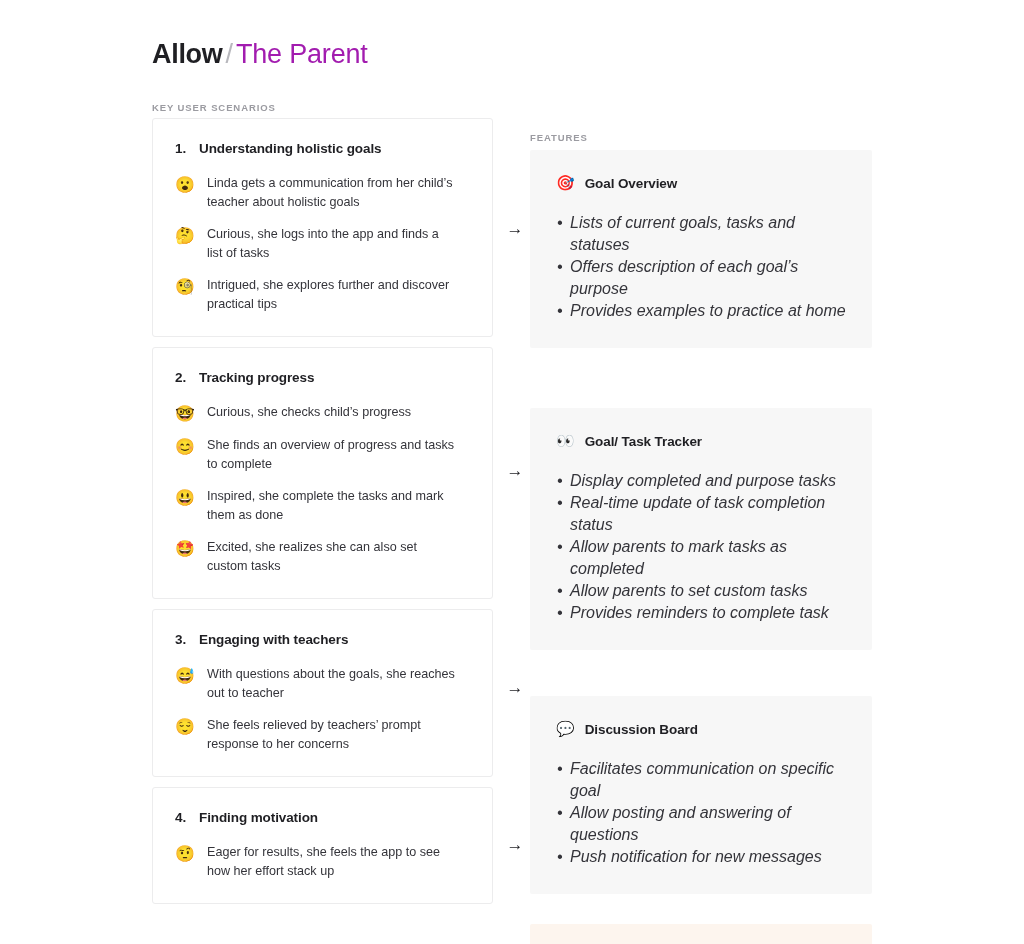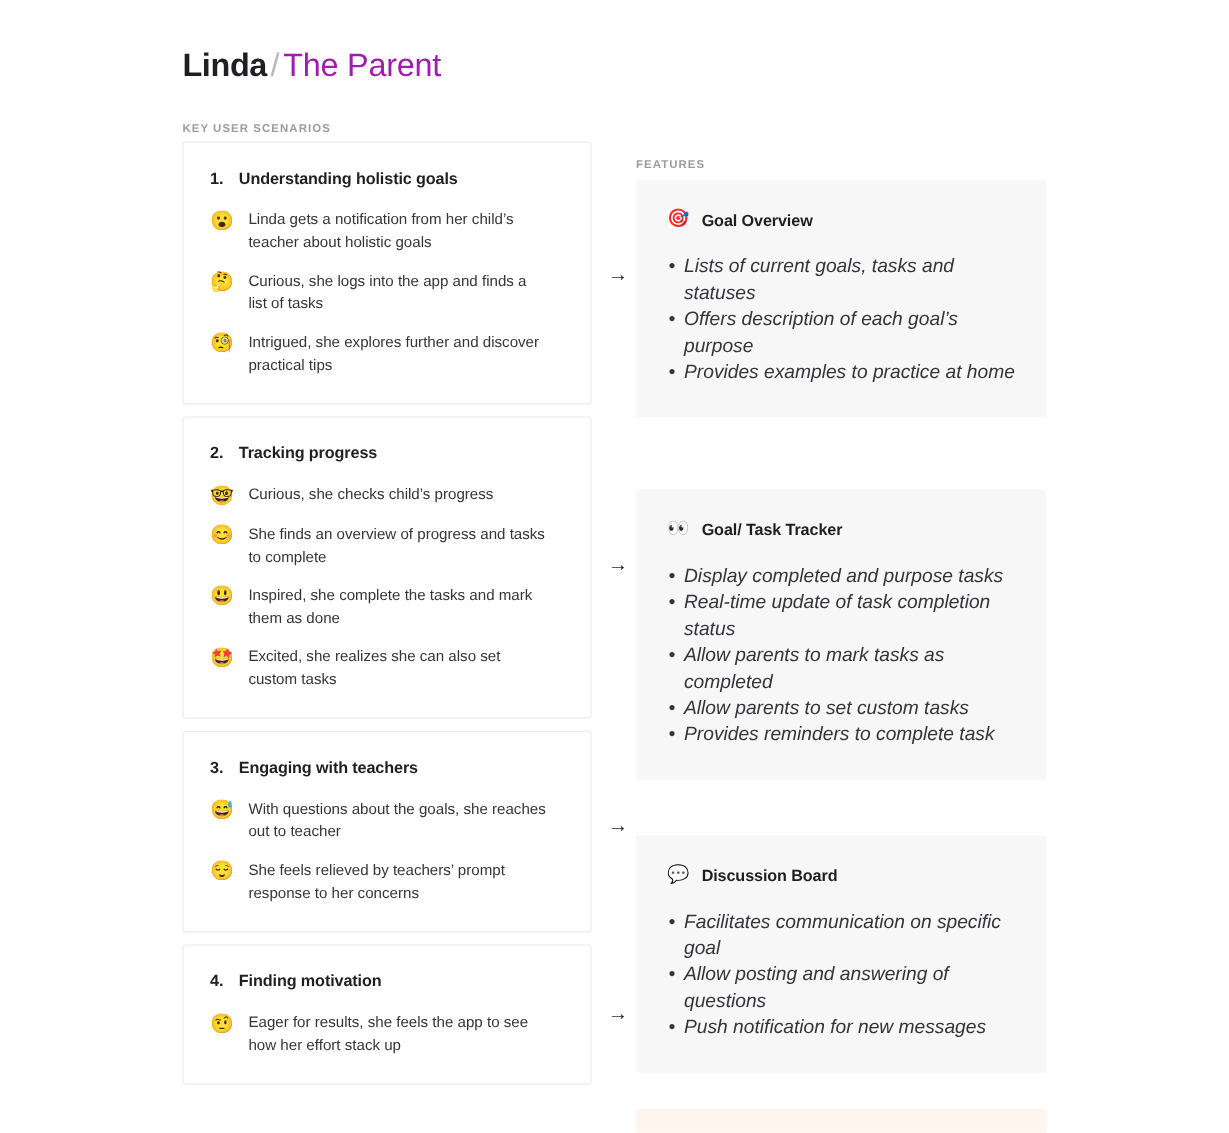--- a/index.html
+++ b/index.html
@@ -179,21 +179,21 @@
     text-align: center;
   }
 </style>
 </head>
 <body>
 
 <div class="page">
 
   <div class="header">
     <div class="title-line">
-      <span class="title-name">Linda</span><span class="title-sep">/</span><span class="title-role">The Parent</span>
+      <span class="title-name">Allow</span><span class="title-sep">/</span><span class="title-role">The Parent</span>
     </div>
   </div>
 
   <div class="section-label label-scenarios">KEY USER SCENARIOS</div>
   <div class="section-label label-features">FEATURES</div>
 
   <div class="arrow" style="top:220px">→</div>
   <div class="arrow" style="top:462px">→</div>
   <div class="arrow" style="top:679px">→</div>
   <div class="arrow" style="top:836px">→</div>
@@ -201,21 +201,21 @@
   <div class="col-scenarios">
 
     <div class="scenario-card">
       <div class="scenario-head">
         <span class="scenario-num">1.</span>
         <span class="scenario-title">Understanding holistic goals</span>
       </div>
       <div class="step-list">
         <div class="step">
           <span class="step-emoji">😮</span>
-          <span class="step-text">Linda gets a notification from her child’s teacher about holistic goals</span>
+          <span class="step-text">Linda gets a communication from her child’s teacher about holistic goals</span>
         </div>
         <div class="step">
           <span class="step-emoji">🤔</span>
           <span class="step-text">Curious, she logs into the app and finds a list of tasks</span>
         </div>
         <div class="step">
           <span class="step-emoji">🧐</span>
           <span class="step-text">Intrigued, she explores further and discover practical tips</span>
         </div>
       </div>

